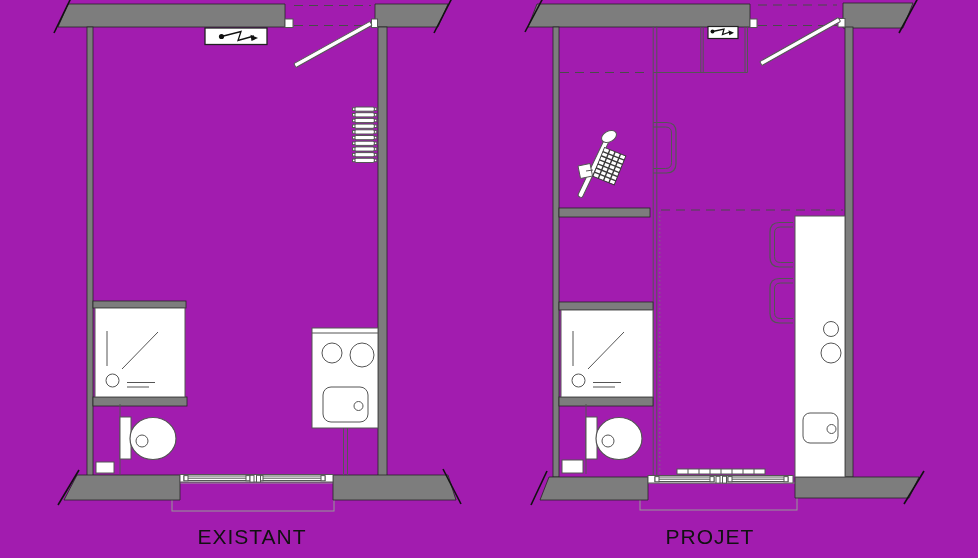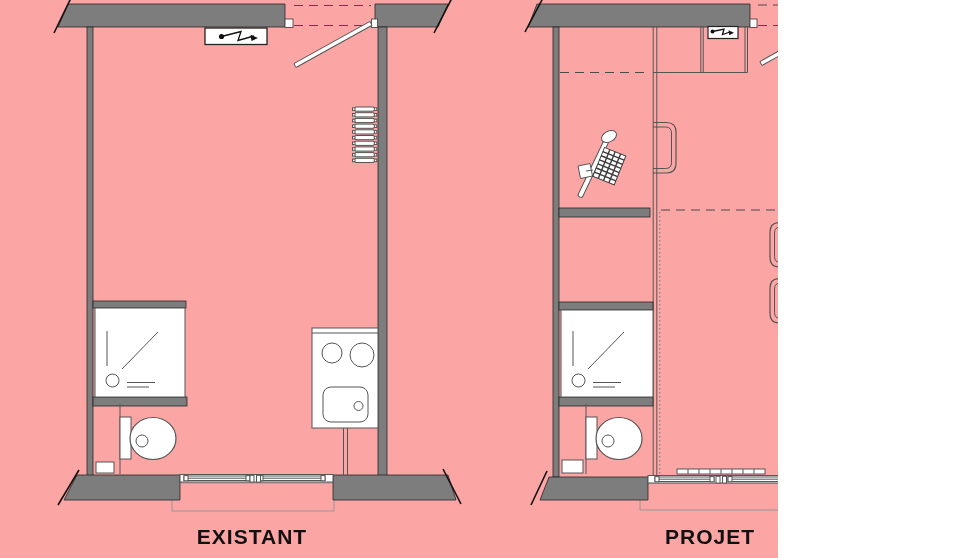--- a/index.html
+++ b/index.html
@@ -1,17 +1,17 @@
 <!DOCTYPE html>
 <html><head>
 <meta charset="utf-8">
 <style>
   html,body{margin:0;padding:0;background:#ffffff;}
-  .stage{position:relative;width:778px;height:558px;background:#fca5a5;overflow:hidden;
-         font-family:"Liberation Sans", sans-serif;font-weight:bold;}
+  .stage{position:relative;width:978px;height:558px;background:#a21caf;overflow:hidden;
+         font-family:"Liberation Sans", sans-serif;}
   svg{position:absolute;left:0;top:0;}
   .wall{fill:#7d7d7d;stroke:#262626;stroke-width:.8;}
   .slash{stroke:#111;stroke-width:1.6;fill:none;}
   .ln{stroke:#555;stroke-width:1;fill:none;}
   .ln12{stroke:#555;stroke-width:1.2;fill:none;}
   .fix{fill:#ffffff;stroke:#555;stroke-width:1;}
   .fix12{fill:#ffffff;stroke:#555;stroke-width:1.2;}
   .dash{stroke:#4a4a4a;stroke-width:1.2;fill:none;stroke-dasharray:9 6;}
   .dot{stroke:#777;stroke-width:1;fill:none;stroke-dasharray:1.5 2.5;}
   .sill{fill:none;stroke:#979797;stroke-width:1;}

